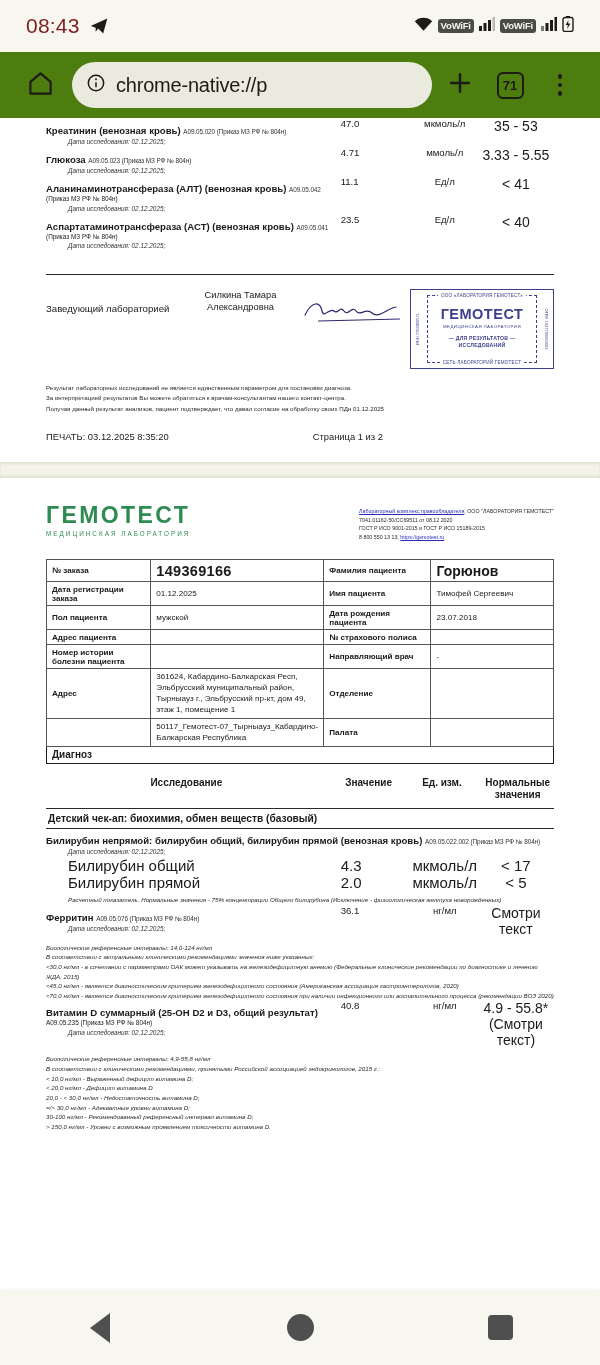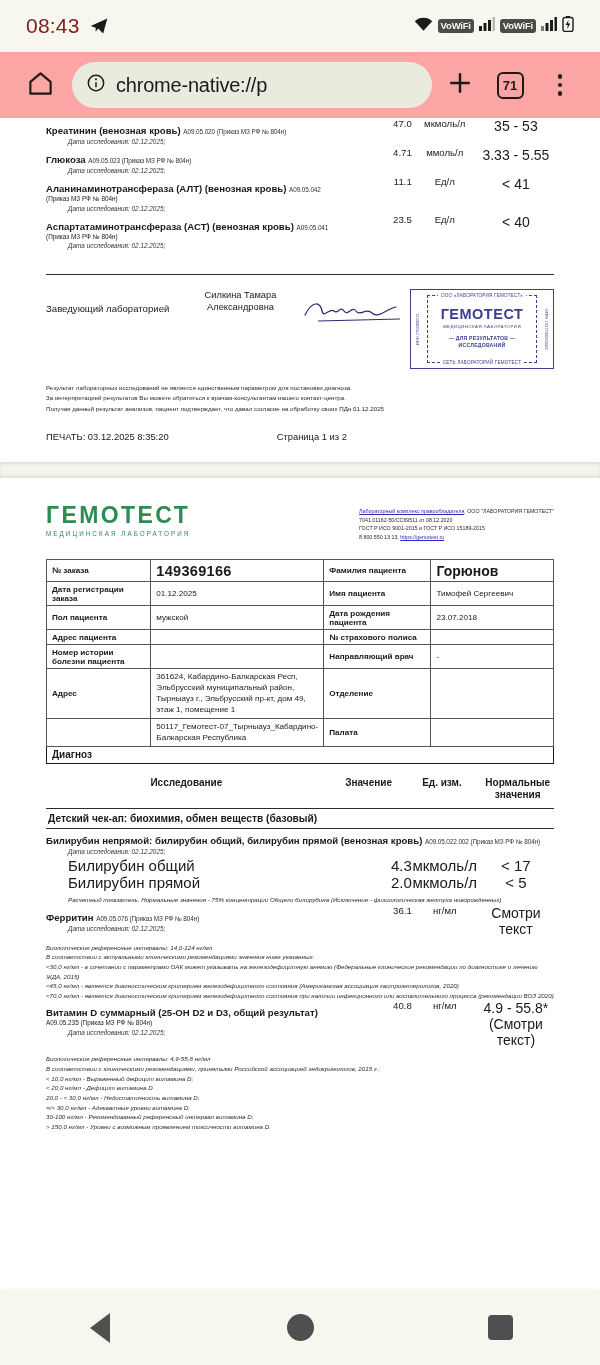--- a/index.html
+++ b/index.html
@@ -26,21 +26,21 @@
   .pill {
     background: #4c4c46; color: #f7f7ef;
     font-size: 9.5px; font-weight: bold;
     border-radius: 3px; padding: 2px 3px 2px 3px;
     letter-spacing: -.2px; line-height: 1;
   }
 
   
   .toolbar {
     height: 66px; width: 100%;
-    background: #fca5a5;
+    background: #4d7c0f;
     display: flex; align-items: center;
     padding: 0 18px; gap: 6px;
   }
   .home-btn { width: 44px; height: 44px; display:flex; align-items:center; justify-content:center; flex:0 0 auto; }
   .omnibox {
     flex: 1 1 auto; height: 46px;
     background: #eaeadf; border-radius: 23px;
     display: flex; align-items: center;
     padding: 0 14px; gap: 10px;
     overflow: hidden; min-width: 0;
@@ -76,21 +76,21 @@
     color: #1a1a1a;
   }
   .page-gap { height: 16px; background: #f4f4e8; box-shadow: inset 0 3px 5px -3px rgba(0,0,0,.18), inset 0 -3px 5px -3px rgba(0,0,0,.18); }
 
   .pad { padding: 0 46px; }
 
   
   table.res { width: 100%; border-collapse: collapse; }
   table.res td { vertical-align: top; padding: 0; }
   .c-name { width: 58%; }
-  .c-val  { width: 14%; text-align: right; }
+  .c-val  { width: 14%; text-align: left; }
   .c-unit { width: 13%; text-align: center; }
   .c-norm { width: 15%; text-align: center; }
 
   .an-title { font-size: 9.6px; font-weight: bold; line-height: 1.25; padding-top: 7px; }
   .an-code { font-weight: normal; font-size: 6.4px; color: #333; letter-spacing: -.1px; }
   .an-sub { font-size: 6.4px; font-weight: normal; line-height: 1.3; }
   .an-date { font-size: 6.4px; font-style: italic; color: #333; padding-left: 22px; line-height: 1.6; }
   .v-num { font-size: 9.6px; padding-top: 7px; }
   .v-unit { font-size: 9.6px; padding-top: 7px; }
   .v-norm { font-size: 14px; padding-top: 7px; }
@@ -107,21 +107,21 @@
 
   
   .sig-wrap { position: relative; padding-top: 14px; }
   .sig-row { display: flex; align-items: flex-start; gap: 0; }
   .sig-title { font-size: 9.6px; width: 170px; padding-top: 14px; }
   .sig-name { font-size: 9.3px; width: 150px; text-align: center; line-height: 1.35; }
   .sig-mark { width: 120px; padding-top: 6px; }
   .stamp-slot { flex: 1 1 auto; display: flex; justify-content: flex-end; }
   .disclaimer { font-size: 6.2px; color: #2a2a2a; line-height: 1.75; padding-top: 14px; }
   .footline { display: flex; padding-top: 16px; font-size: 9.4px; gap: 24px; }
-  .footline .pp { margin-left: 84px; }
+  .footline .pp { margin-left: 120px; }
 
   
   .stamp {
     width: 144px; height: 80px;
     border: 1.6px solid #3b3f8c;
     position: relative;
     background: #fff;
     display: flex; align-items: center; justify-content: center;
   }
   .stamp-inner {

